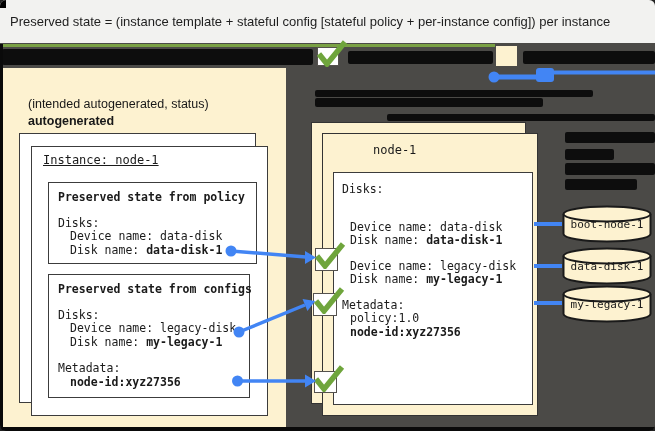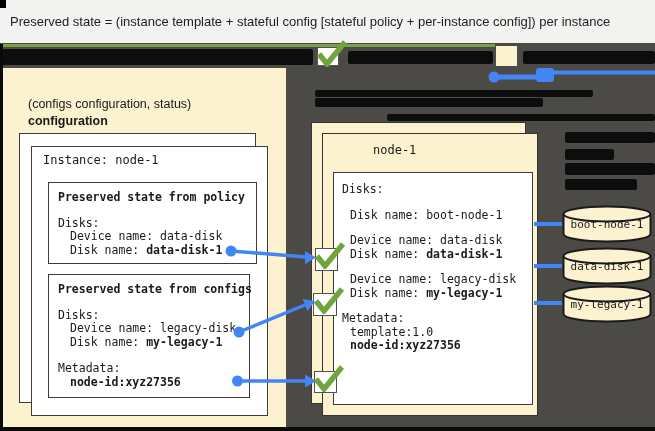--- a/index.html
+++ b/index.html
@@ -1,17 +1,17 @@
 <!DOCTYPE html>
 <html><head>
 <meta charset="utf-8">
 <style>
   html,body{margin:0;padding:0;background:#222;}
   .stage{position:relative;width:655px;height:431px;background:#4B4A47;overflow:hidden;
-         font-family:"Liberation Sans",sans-serif;}
+         font-family:"Liberation Sans",sans-serif;border-radius:6px;}
   .abs{position:absolute;}
   .header{left:0;top:0;width:655px;height:43px;background:#F2F2F0;display:flex;align-items:center;
           box-sizing:border-box;padding-left:10px;font-size:13px;color:#1E1E1E;}
   .notch{left:0;top:0;width:6px;height:8px;background:#000;}
   .green-line{left:0;top:44px;width:495px;height:3px;background:#7AA144;}
   .bar{position:absolute;background:#0D0D0D;border-radius:2px;}
   .edge{position:absolute;background:#0A0A0A;}
   .panel{background:#FDF2D0;}
   .sheet{background:#FFFFFF;border:1px solid #3C3C3C;box-sizing:border-box;}
   .ybox{background:#FDF2D0;border:1px solid #333;box-sizing:border-box;}
@@ -53,26 +53,26 @@
   <div class="bar" style="left:387px;top:114px;width:268px;height:7px;"></div>
 
   <div class="bar" style="left:565px;top:132px;width:90px;height:11px;"></div>
   <div class="bar" style="left:565px;top:149px;width:49px;height:11px;"></div>
   <div class="bar" style="left:565px;top:163px;width:90px;height:12px;"></div>
   <div class="bar" style="left:565px;top:179px;width:72px;height:11px;"></div>
 
   <div class="cream-chip" style="left:496px;top:46px;width:21px;height:20px;"></div>
 
   <div class="abs panel" style="left:3px;top:68px;width:283px;height:359px;"></div>
-  <div class="abs sans-12" style="left:28px;top:96px;">(configs configuration, status)</div>
-  <div class="abs sans-12" style="left:28px;top:113px;font-weight:bold;">configuration</div>
+  <div class="abs sans-12" style="left:28px;top:96px;">(intended autogenerated, status)</div>
+  <div class="abs sans-12" style="left:28px;top:113px;font-weight:bold;">autogenerated</div>
 
   <div class="abs sheet" style="left:19px;top:133px;width:237px;height:270px;"></div>
   <div class="abs sheet" style="left:31px;top:146px;width:237px;height:270px;"></div>
-  <div class="abs mono-title" style="left:43px;top:153px;">Instance: node-1</div>
+  <div class="abs mono-title" style="left:43px;top:153px;text-decoration:underline;">Instance: node-1</div>
 
   <div class="abs inner-box" style="left:48px;top:182px;width:209px;height:82px;">
     <div class="mono b">Preserved state from policy</div>
     <div class="gap12"></div>
     <div class="mono">Disks:</div>
     <div class="mono ind">Device name: data-disk</div>
     <div class="mono ind"><span>Disk name: </span><span class="b">data-disk-1</span></div>
   </div>
 
   <div class="abs inner-box" style="left:48px;top:274px;width:202px;height:124px;">
@@ -86,30 +86,29 @@
     <div class="mono ind b">node-id:xyz27356</div>
   </div>
 
   <div class="abs ybox" style="left:311px;top:122px;width:215px;height:282px;"></div>
   <div class="abs ybox" style="left:322px;top:133px;width:216px;height:283px;"></div>
   <div class="abs mono-title" style="left:333px;top:143px;margin-left:40px;">node-1</div>
 
   <div class="abs inner-box" style="left:333px;top:172px;width:200px;height:233px;padding:10px 4px 0 8px;">
     <div class="mono">Disks:</div>
     <div class="gap12"></div>
-    <div class="mono ind8"><span>Disk name: </span><span>boot-node-1</span></div>
     <div class="gap12"></div>
     <div class="mono ind8">Device name: data-disk</div>
     <div class="mono ind8"><span>Disk name: </span><span class="b">data-disk-1</span></div>
     <div class="gap12"></div>
     <div class="mono ind8">Device name: legacy-disk</div>
     <div class="mono ind8"><span>Disk name: </span><span class="b">my-legacy-1</span></div>
     <div class="gap12"></div>
     <div class="mono">Metadata:</div>
-    <div class="mono ind8">template:1.0</div>
+    <div class="mono ind8">policy:1.0</div>
     <div class="mono ind8 b">node-id:xyz27356</div>
   </div>
 
   <div class="checkbox" style="left:317px;top:47px;width:22px;height:19px;"></div>
   <svg class="chk" style="left:314px;top:37px;" width="34" height="30" viewBox="0 0 34 30">
       <path d="M5 17 L13 27 L31 5" fill="none" stroke="#6FA53C" stroke-width="5.5"></path>
     </svg>
 
   <div class="checkbox" style="left:315px;top:248px;width:23px;height:23px;"></div>
   <svg class="chk" style="left:312px;top:239px;" width="34" height="30" viewBox="0 0 34 30">

